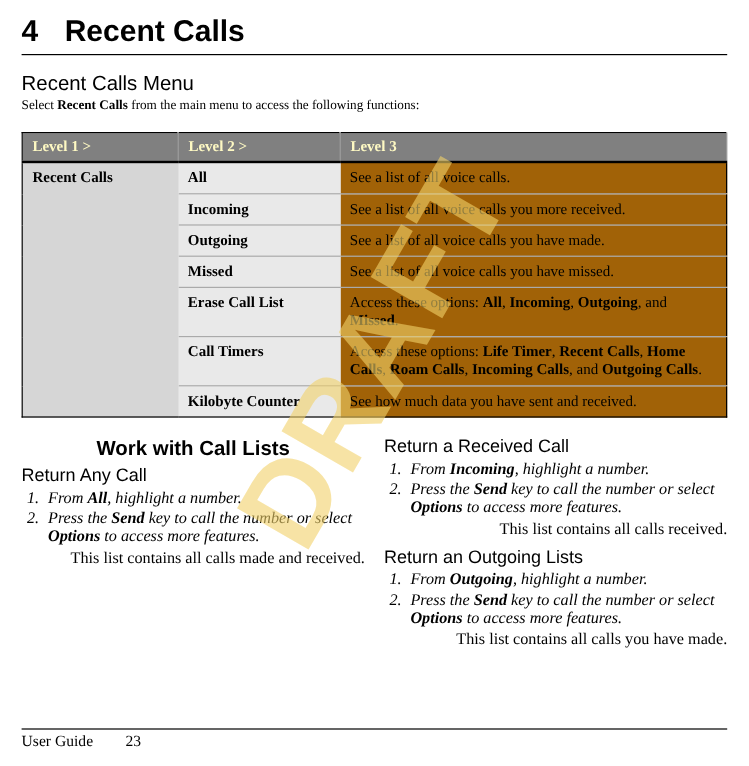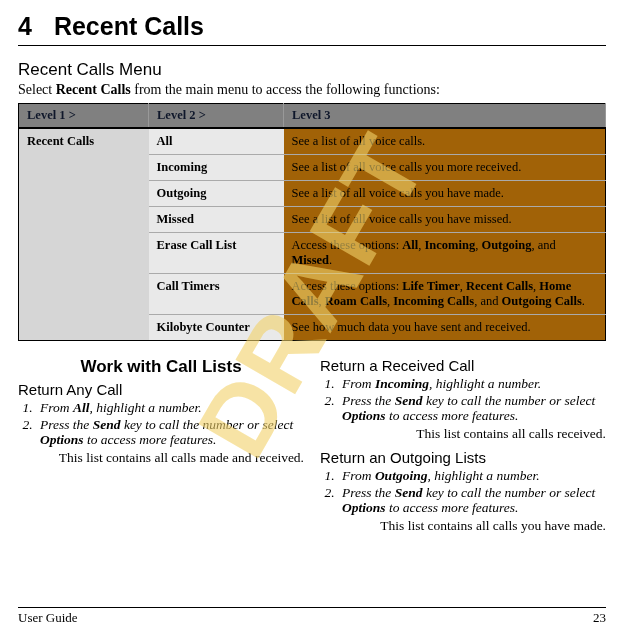--- a/index.html
+++ b/index.html
@@ -38,33 +38,33 @@
     border-top: 1.5px solid #000;
     margin: 4px 0 14px 0;
   }
   h2.section {
     font-family: Arial, Helvetica, sans-serif;
     font-weight: 400;
     font-size: 17px;
     margin-bottom: 2px;
   }
   .intro {
-    font-size: 14px;
-    margin-bottom: 5px;
+    font-size: 11px;
+    margin-bottom: 16px;
   }
   table.menu {
     width: 100%;
     border-collapse: collapse;
     font-size: 12.5px;
     margin-bottom: 16px;
     border: 1.5px solid #000;
   }
   table.menu th {
     background: #808080;
-    color: #0f172a;
+    color: #fef9c3;
     text-align: left;
     font-family: "Times New Roman", serif;
     font-weight: 700;
     padding: 4px 8px;
     border-right: 1px solid #999;
     border-bottom: 2.5px solid #000;
   }
   table.menu td {
     padding: 5px 8px;
     vertical-align: top;
@@ -115,22 +115,23 @@
     left: 18px;
     right: 18px;
   }
   .footer hr {
     border: none;
     border-top: 1px solid #000;
     margin-bottom: 2px;
   }
   .footer-row {
     display: flex;
-    justify-content: space-between;
+    justify-content: flex-start;
     font-size: 13px;
+    gap: 27px;
   }
   b { font-weight: 700; }
 </style>
 </head>
 <body>
 
 <div class="watermark">DRAFT</div>
 
 <div class="chapter-title">
   <span class="chapter-num">4</span><span>Recent Calls</span>

